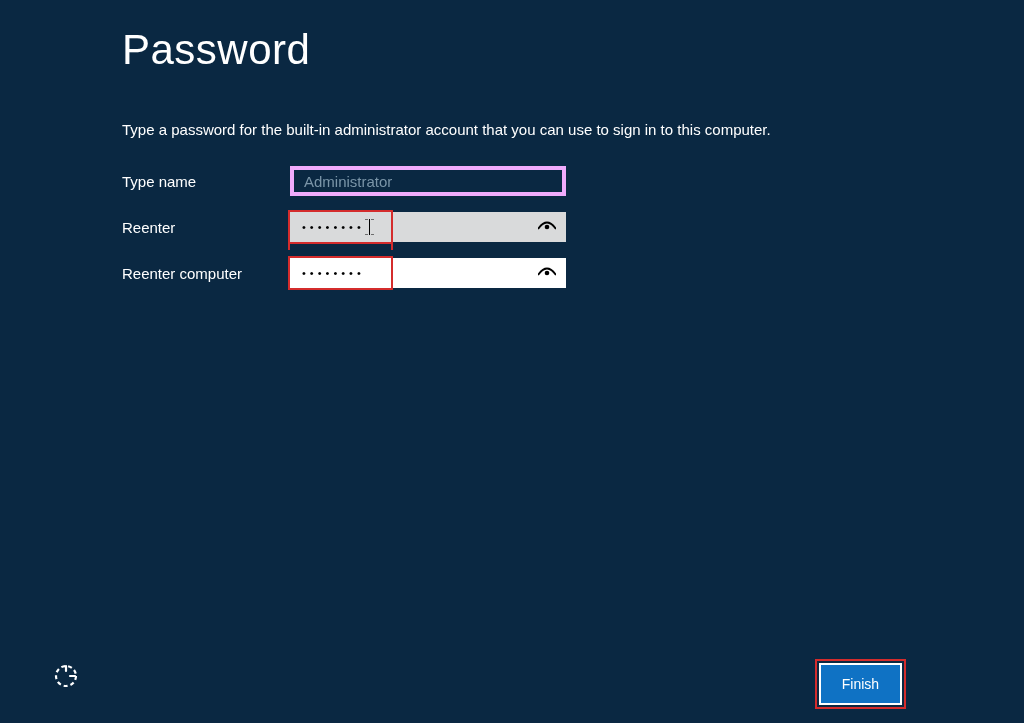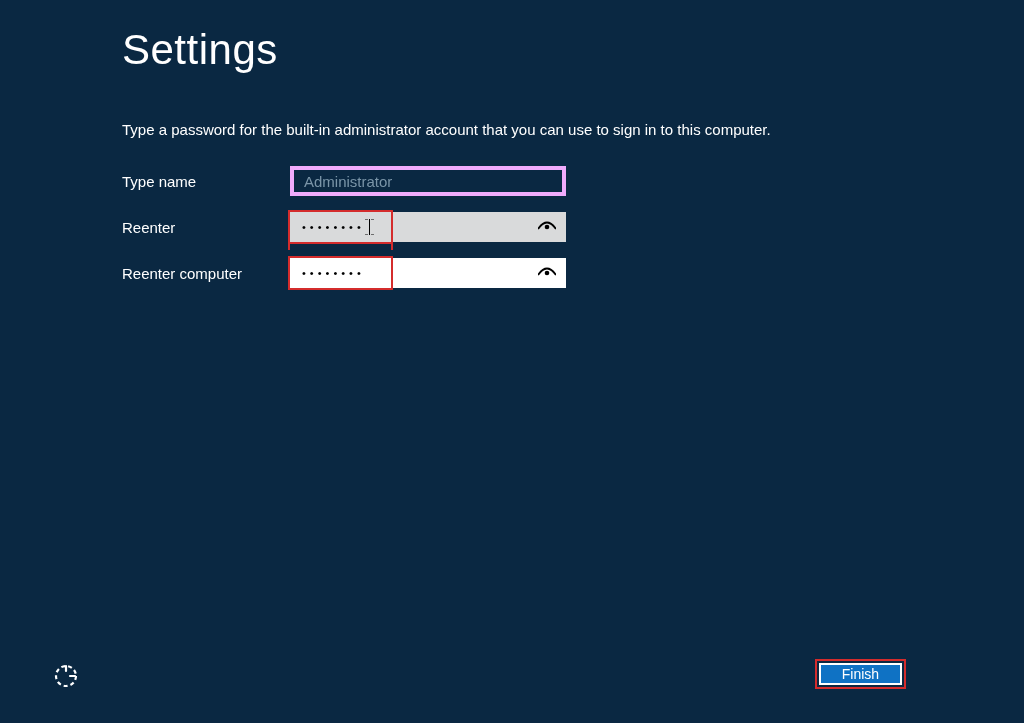--- a/index.html
+++ b/index.html
@@ -120,42 +120,42 @@
     }
     .finish-button-wrap {
       position: absolute;
       left: 815px;
       top: 659px;
       border: 2px solid #d42c2c;
       padding: 2px;
     }
     .finish-button {
       width: 83px;
-      height: 22px;
+      height: 42px;
       background: #0f72c4;
       border: 2px solid #ffffff;
       color: #ffffff;
       font-size: 14px;
       font-family: inherit;
       cursor: pointer;
       display: flex;
       align-items: center;
       justify-content: center;
     }
     .ease-of-access-icon {
       position: absolute;
       left: 52px;
       top: 662px;
       cursor: pointer;
     }
   </style>
 </head>
 <body>
 
-<h1 class="page-title">Settings</h1>
+<h1 class="page-title">Password</h1>
 
 <div class="instruction">Type a password for the built-in administrator account that you can use to sign in to this computer.</div>
 
 <div class="form-area">
   <div class="form-row">
     <div class="form-label">Type name</div>
     <div class="username-field">Administrator</div>
   </div>
 
   <div class="form-row">

